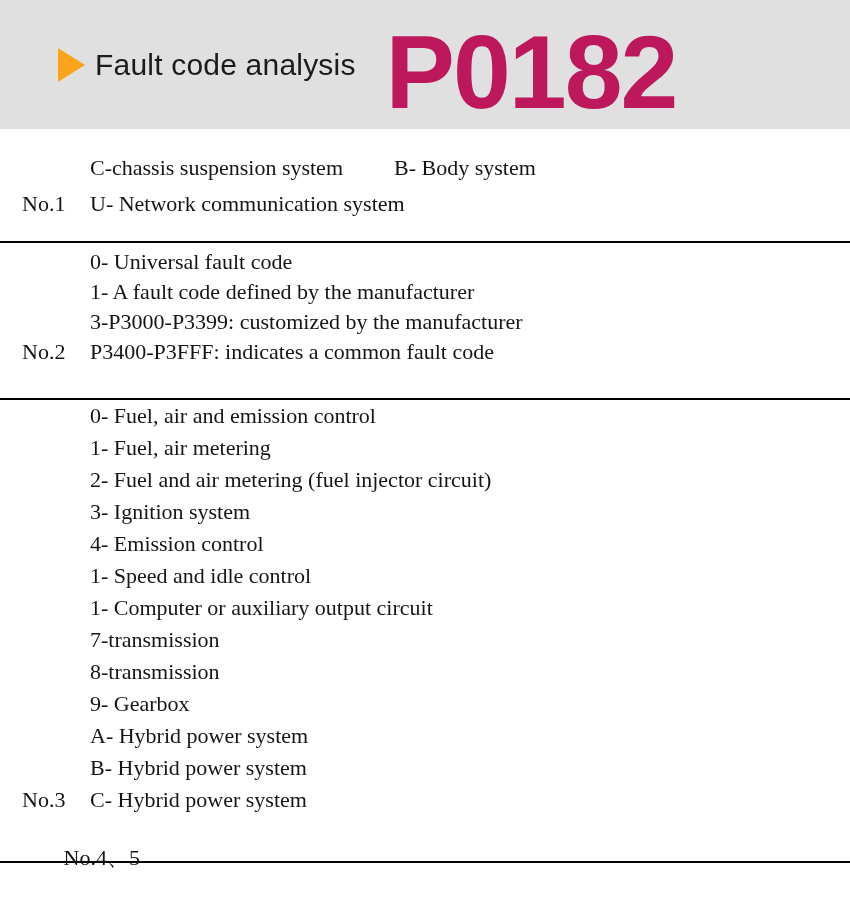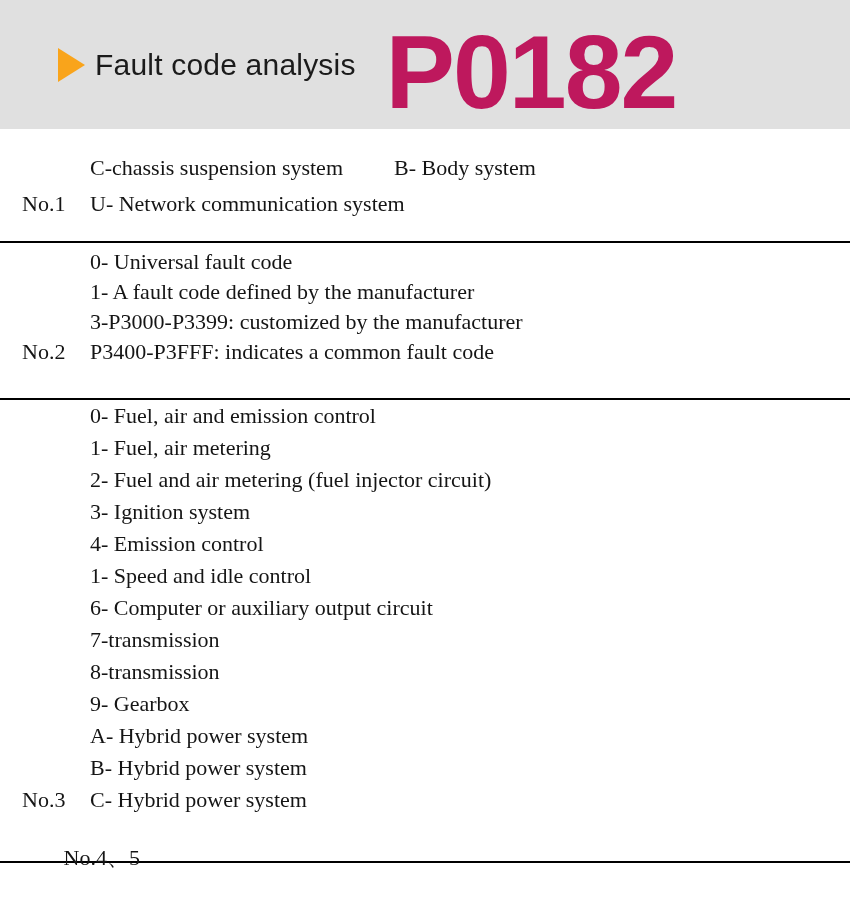--- a/index.html
+++ b/index.html
@@ -134,21 +134,21 @@
 
   <div class="section sec3">
     <div class="label">No.3</div>
     <div class="list">
       <div class="item">0- Fuel, air and emission control</div>
       <div class="item">1- Fuel, air metering</div>
       <div class="item">2- Fuel and air metering (fuel injector circuit)</div>
       <div class="item">3- Ignition system</div>
       <div class="item">4- Emission control</div>
       <div class="item">1- Speed and idle control</div>
-      <div class="item">6- Computer or auxiliary output circuit</div>
+      <div class="item">1- Computer or auxiliary output circuit</div>
       <div class="item">7-transmission</div>
       <div class="item">8-transmission</div>
       <div class="item">9- Gearbox</div>
       <div class="item">A- Hybrid power system</div>
       <div class="item">B- Hybrid power system</div>
       <div class="item">C- Hybrid power system</div>
     </div>
   </div>
 
   <div class="sep sep3"></div>

